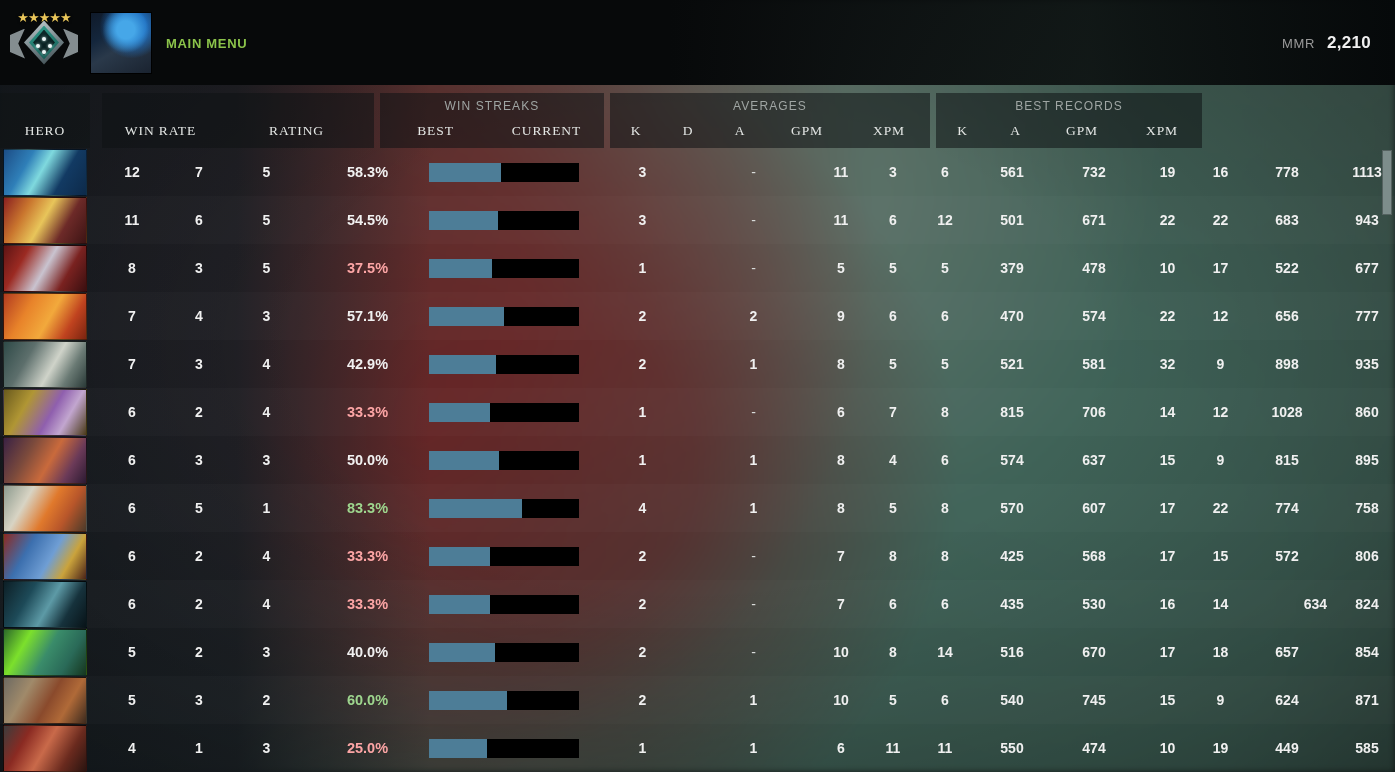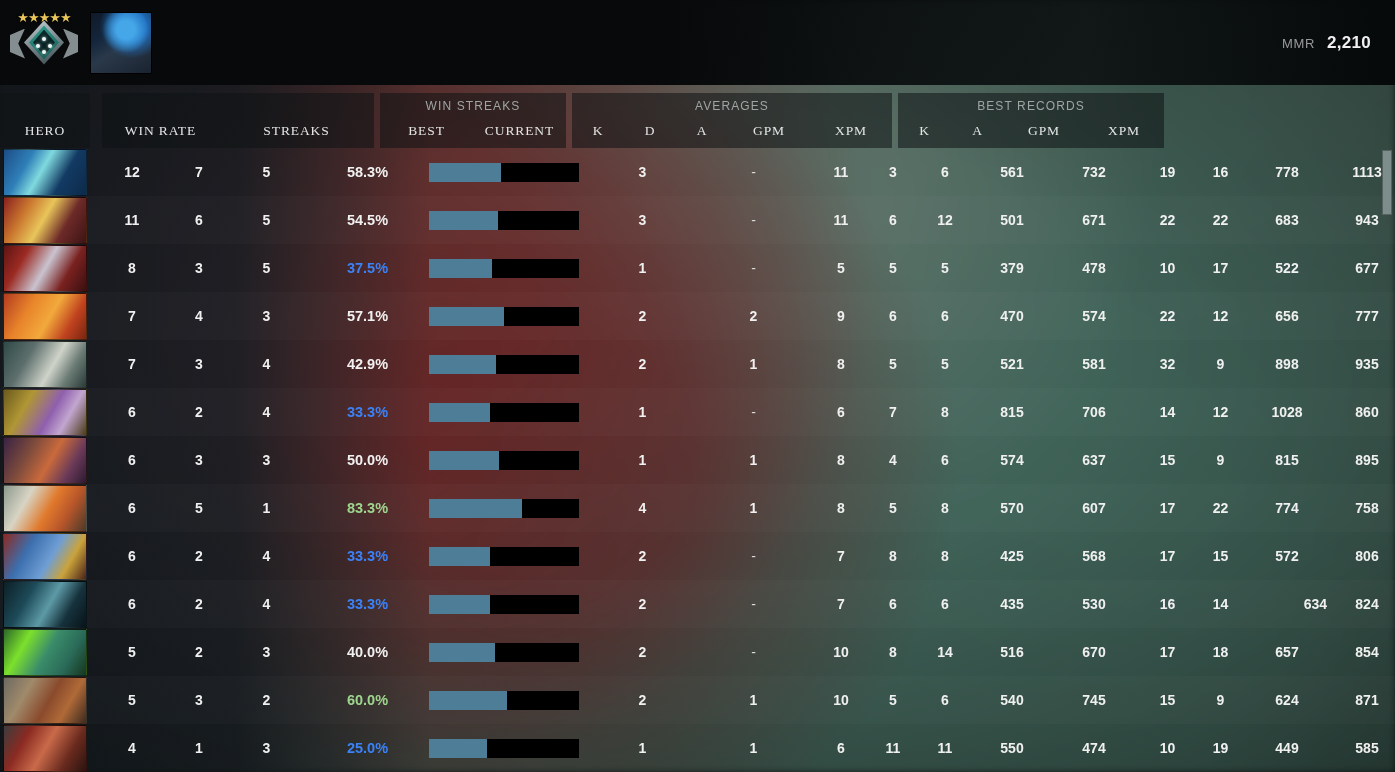--- a/index.html
+++ b/index.html
@@ -127,21 +127,21 @@
   }
   .row.alt { background:rgba(255,255,255,.018); }
 
   .c { text-align:center; font-size:14px; color:#f0f0f0; font-weight:bold; white-space:nowrap; flex:0 0 auto; }
   .hero-cell { width:90px; flex:0 0 90px; display:flex; align-items:center; justify-content:flex-start; padding-left:3px; }
   .hero-img {
     width:84px; height:47px; border:1px solid rgba(0,0,0,.6);
   }
   .wr { font-weight:bold; font-size:14.5px; }
   .wr.up { color:#9ed68e; }
-  .wr.down { color:#3b82f6; }
+  .wr.down { color:#fca5a5; }
   .wr.even { color:#f1f1f1; }
 
   .bar-cell { width:155px; flex:0 0 155px; display:flex; justify-content:center; }
   .bar { position:relative; width:150px; height:19px; background:#000; }
   .bar-fill { position:absolute; left:0; top:0; height:100%; background:#4d7d97; }
 
   .dash { color:#d8dbd9; font-weight:normal; }
 
   
   .sbar {
@@ -170,20 +170,21 @@
       <div class="dia-in"></div>
       <div class="pip" style="left:34px;top:30px"></div>
       <div class="pip" style="left:28px;top:37px"></div>
       <div class="pip" style="left:40px;top:37px"></div>
       <div class="pip" style="left:34px;top:43px"></div>
     </div>
 
     <div class="avatar"></div>
 
     <div class="name-block">
+      <div class="main-menu">MAIN MENU</div>
     </div>
 
     <div class="mmr-block">
       <span class="mmr-label">MMR</span>
       <span class="mmr-value">2,210</span>
     </div>
   </div>
 
   <div class="header">
     <div class="grp plain" style="width:90px">
@@ -191,26 +192,26 @@
         <div class="hcell" style="width:90px">HERO</div>
       </div>
     </div>
     <div class="gap"></div>
 
     <div class="gap"></div>
 
     <div class="grp" style="width:272px">
       <div class="grp-cols">
         <div class="hcell" style="width:117px">WIN RATE</div>
-        <div class="hcell" style="width:155px">STREAKS</div>
+        <div class="hcell" style="width:155px">RATING</div>
       </div>
     </div>
     <div class="gap"></div>
 
-    <div class="grp" style="width:186px">
+    <div class="grp" style="width:224px">
       <div class="grp-title">WIN STREAKS</div>
       <div class="grp-cols">
         <div class="hcell" style="width:111px">BEST</div>
         <div class="hcell" style="width:111px">CURRENT</div>
       </div>
     </div>
     <div class="gap"></div>
 
     <div class="grp" style="width:320px">
       <div class="grp-title">AVERAGES</div>

